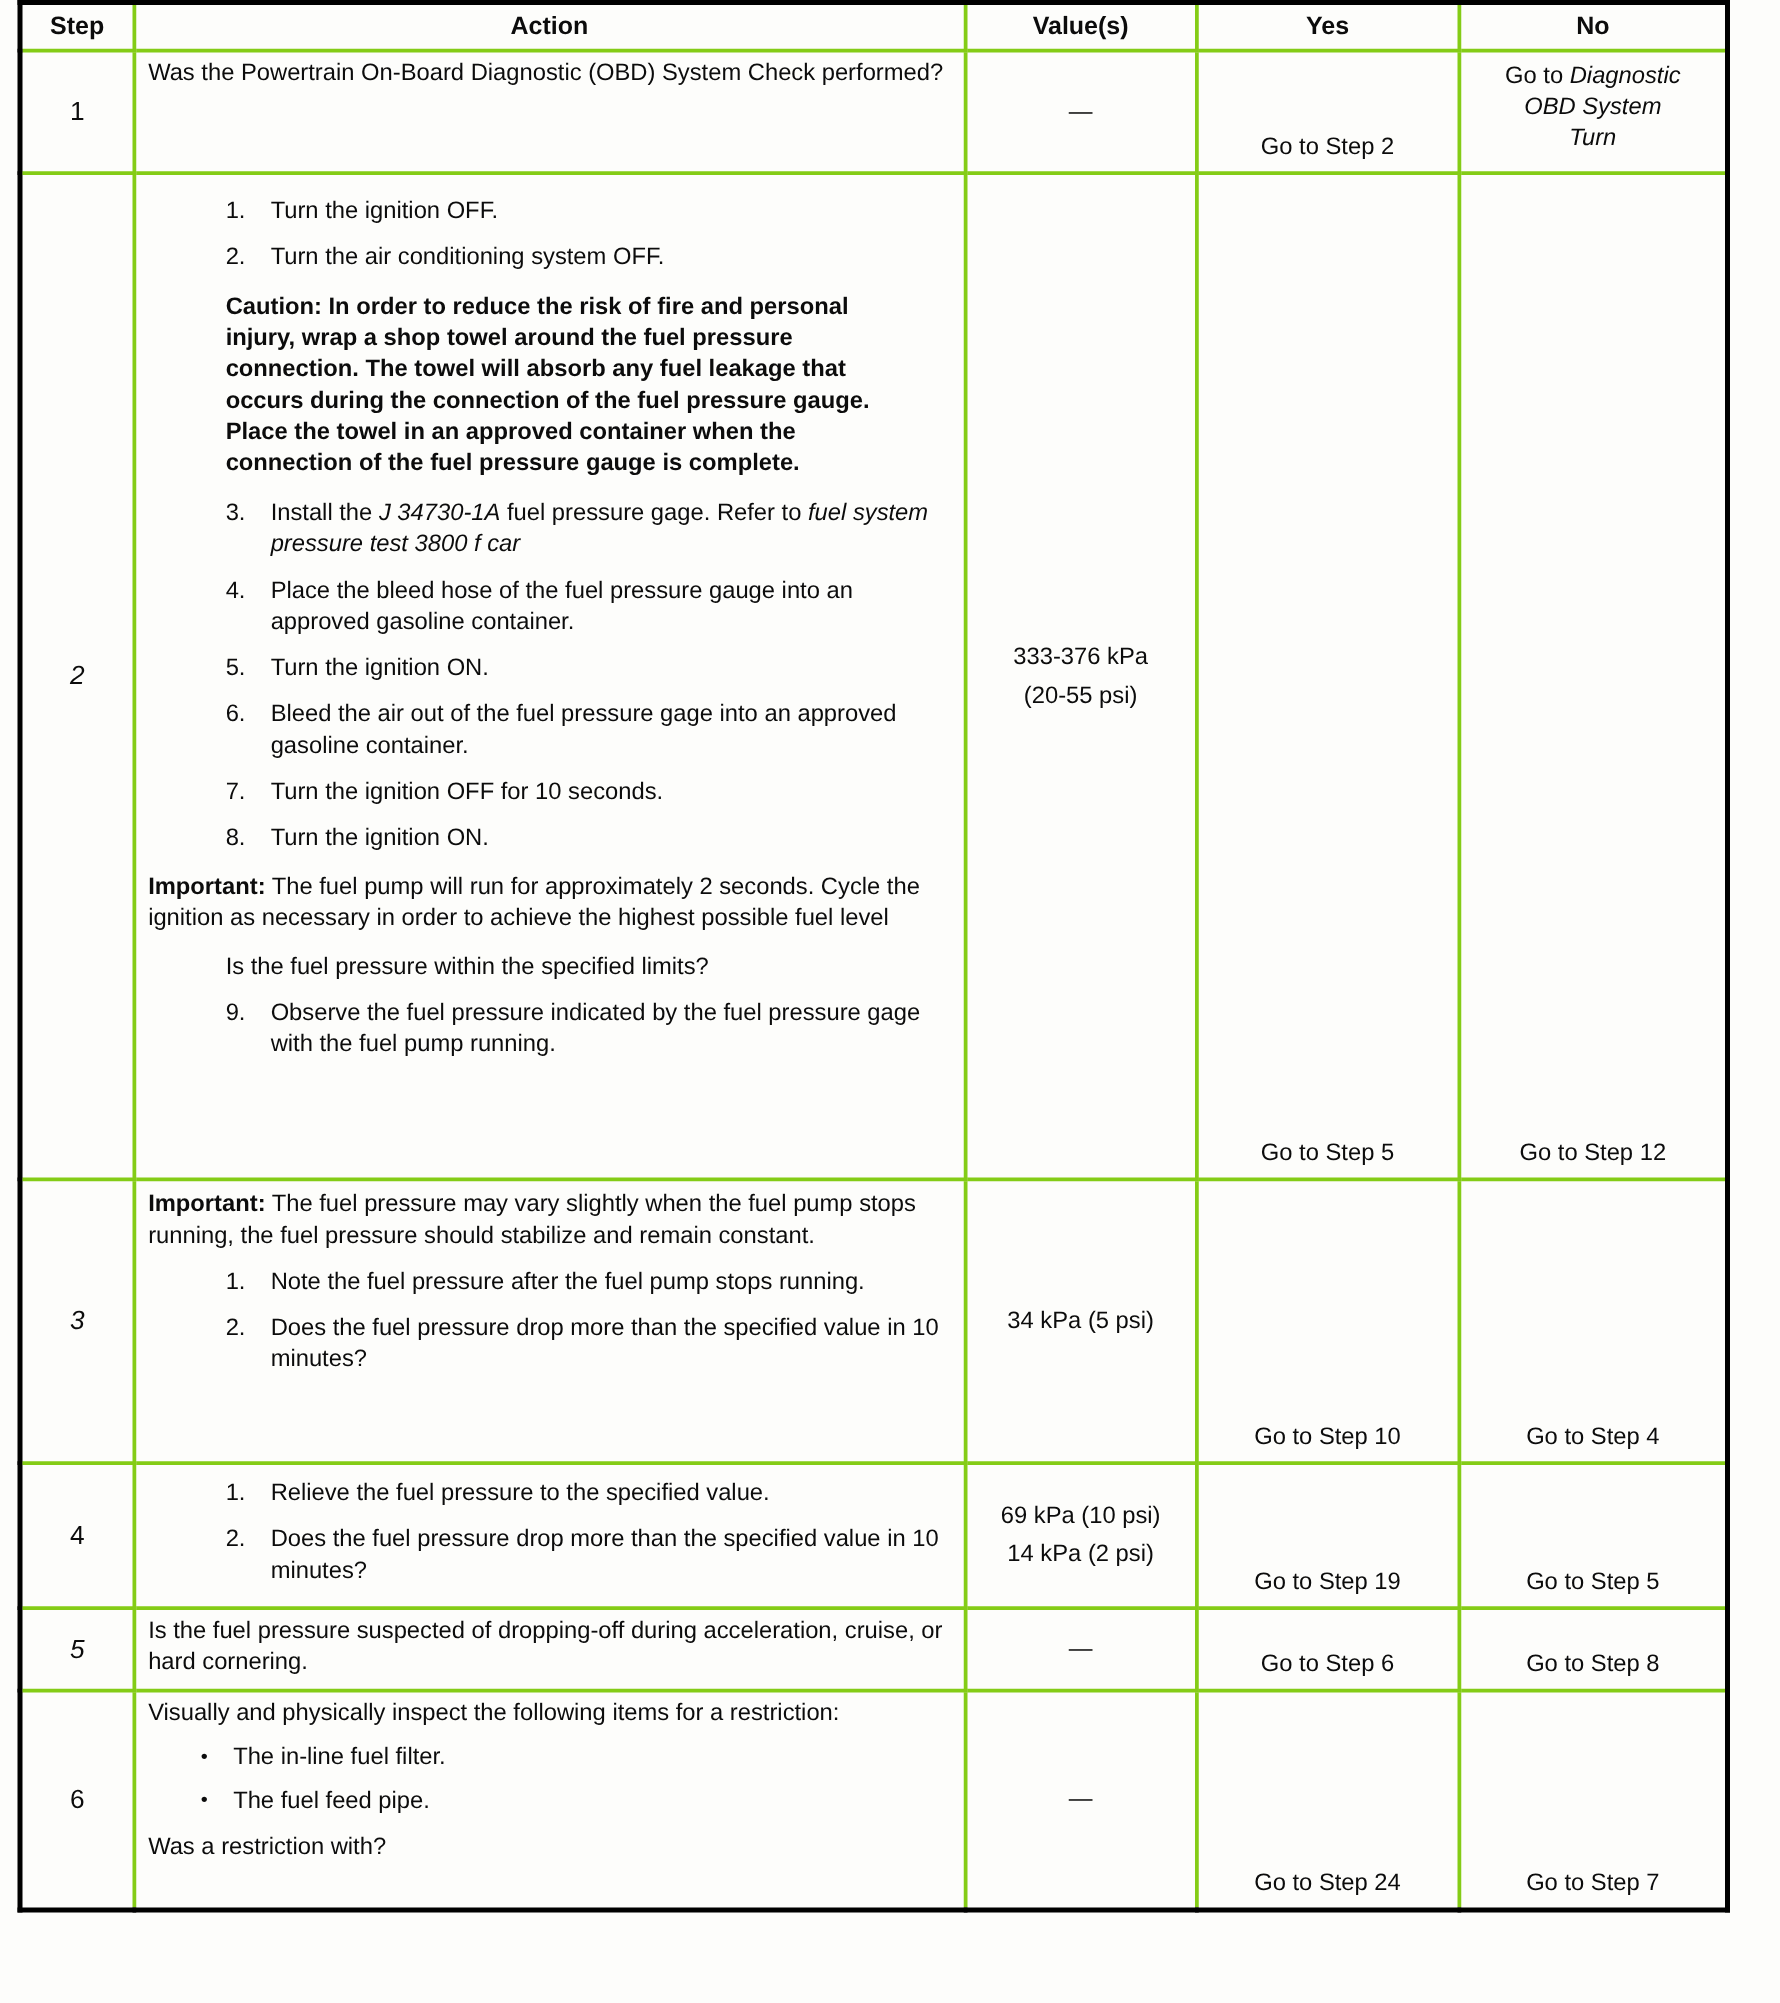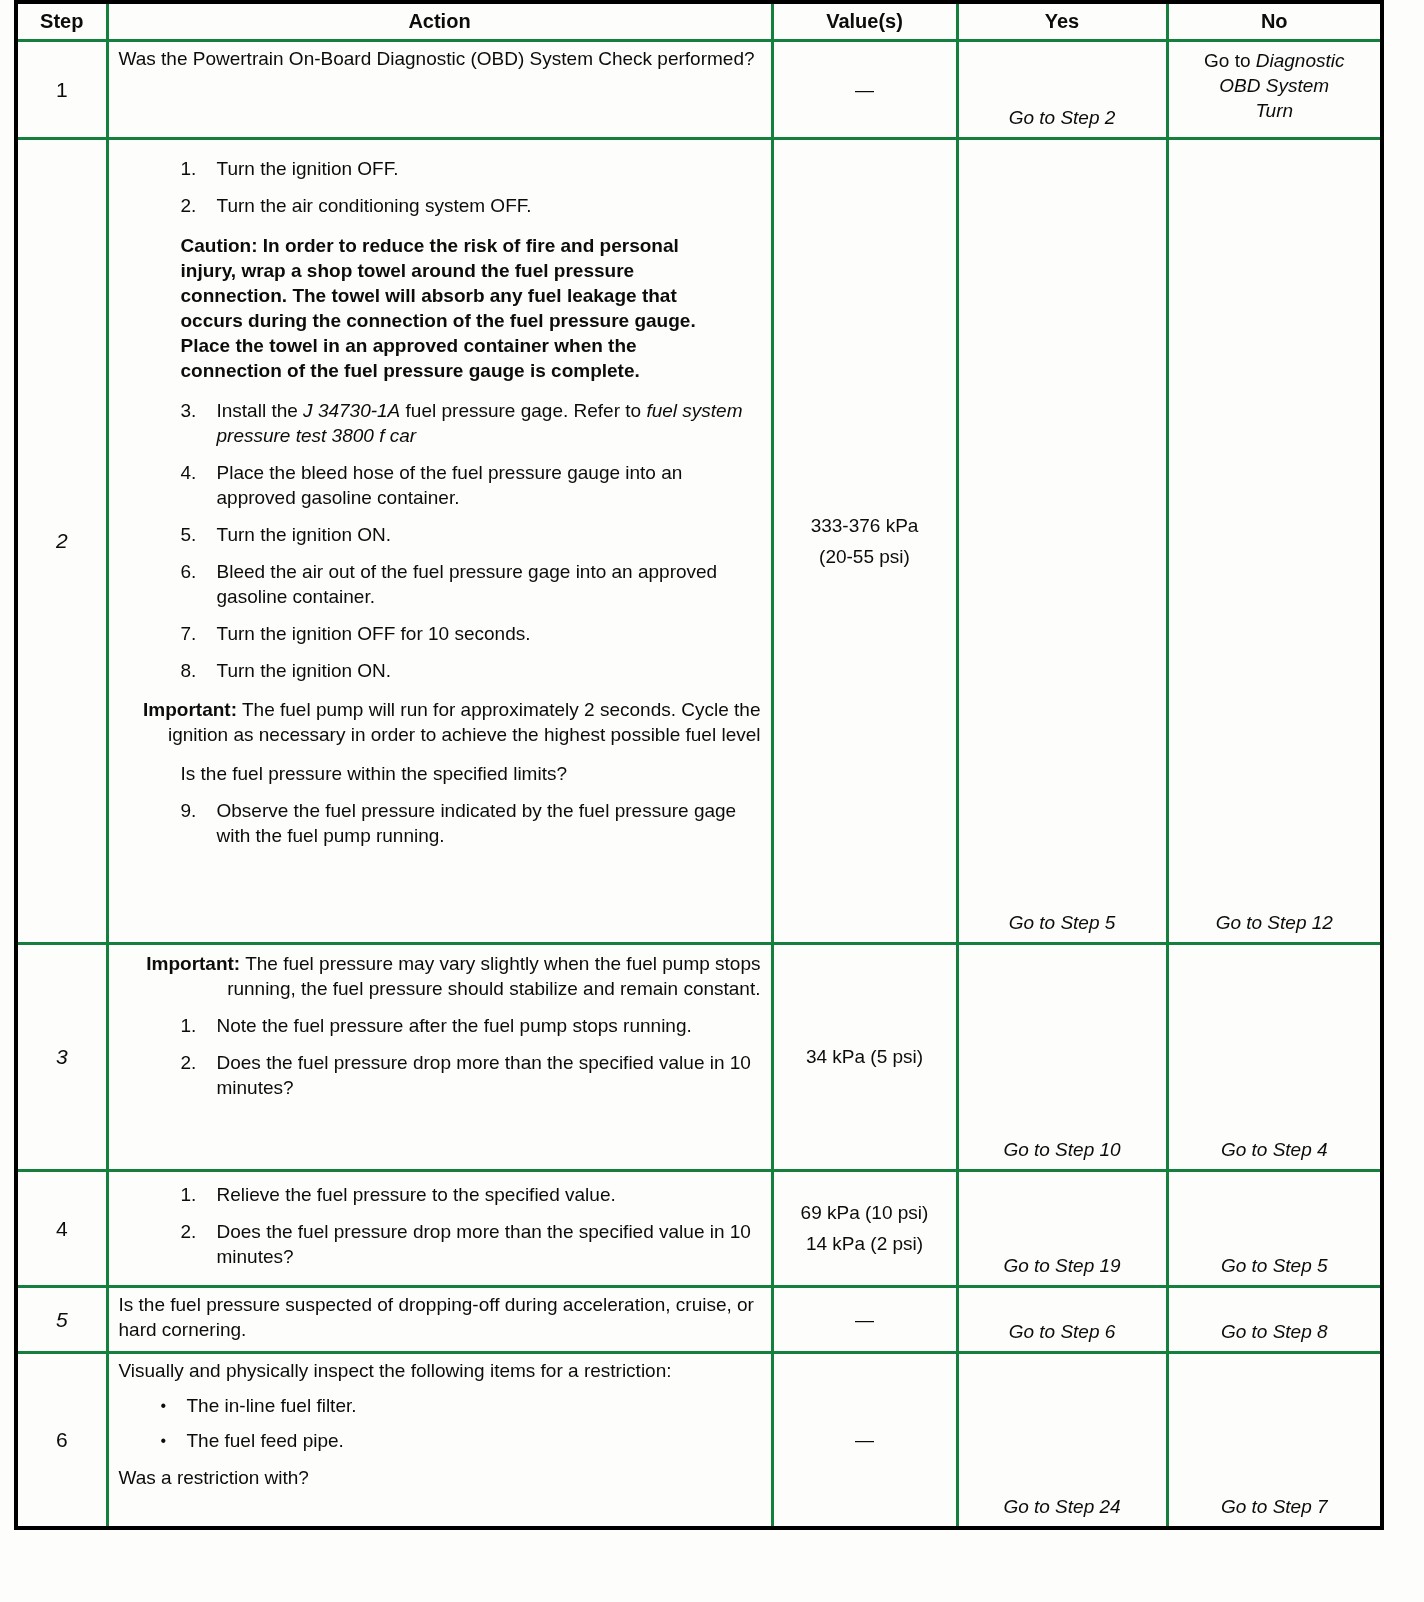--- a/index.html
+++ b/index.html
@@ -21,21 +21,21 @@
     width: 1394px;
   }
   table.test {
     border-collapse: collapse;
     table-layout: fixed;
     margin-left: 14px;
     width: 1366px;
     border: 4px solid #000;
   }
   th, td {
-    border: 3px solid #15803d;
+    border: 3px solid #84cc16;
     padding: 4px 10px;
     vertical-align: top;
     overflow: hidden;
     margin-top: 35px;
   }
   thead th {
     font-weight: bold;
     text-align: center;
     font-size: 20px;
     vertical-align: middle;
@@ -55,38 +55,37 @@
     font-size: 21px;
   }
   td.step.it { font-style: italic; }
   td.value {
     text-align: center;
     vertical-align: middle;
   }
   td.goto {
     text-align: center;
     vertical-align: bottom;
-    font-style: italic;
     padding-bottom: 7px;
   }
   td.no-top {
     text-align: center;
     vertical-align: top;
     padding-top: 6px;
   }
   .it { font-style: italic; }
   .para { margin: 0; }
   .li { display: flex; margin: 12px 0 12px 62px; }
   .li .num { flex: 0 0 36px; }
   .li .txt { flex: 1; padding-right: 6px; }
   .caution {
     font-weight: bold;
     margin: 15px 40px 15px 62px;
   }
-  .important { margin: 14px 0 10px 0; text-align: right; }
+  .important { margin: 14px 0 10px 0; }
   .important .lbl { font-weight: bold; }
   .question { margin: 14px 0 6px 62px; }
   .bullet { display: flex; margin: 10px 0 10px 42px; }
   .bullet .num { flex: 0 0 26px; font-size: 16px; }
   .vline { display: block; }
   .vline + .vline { margin-top: 6px; }
 </style>
 </head>
 <body>
 

